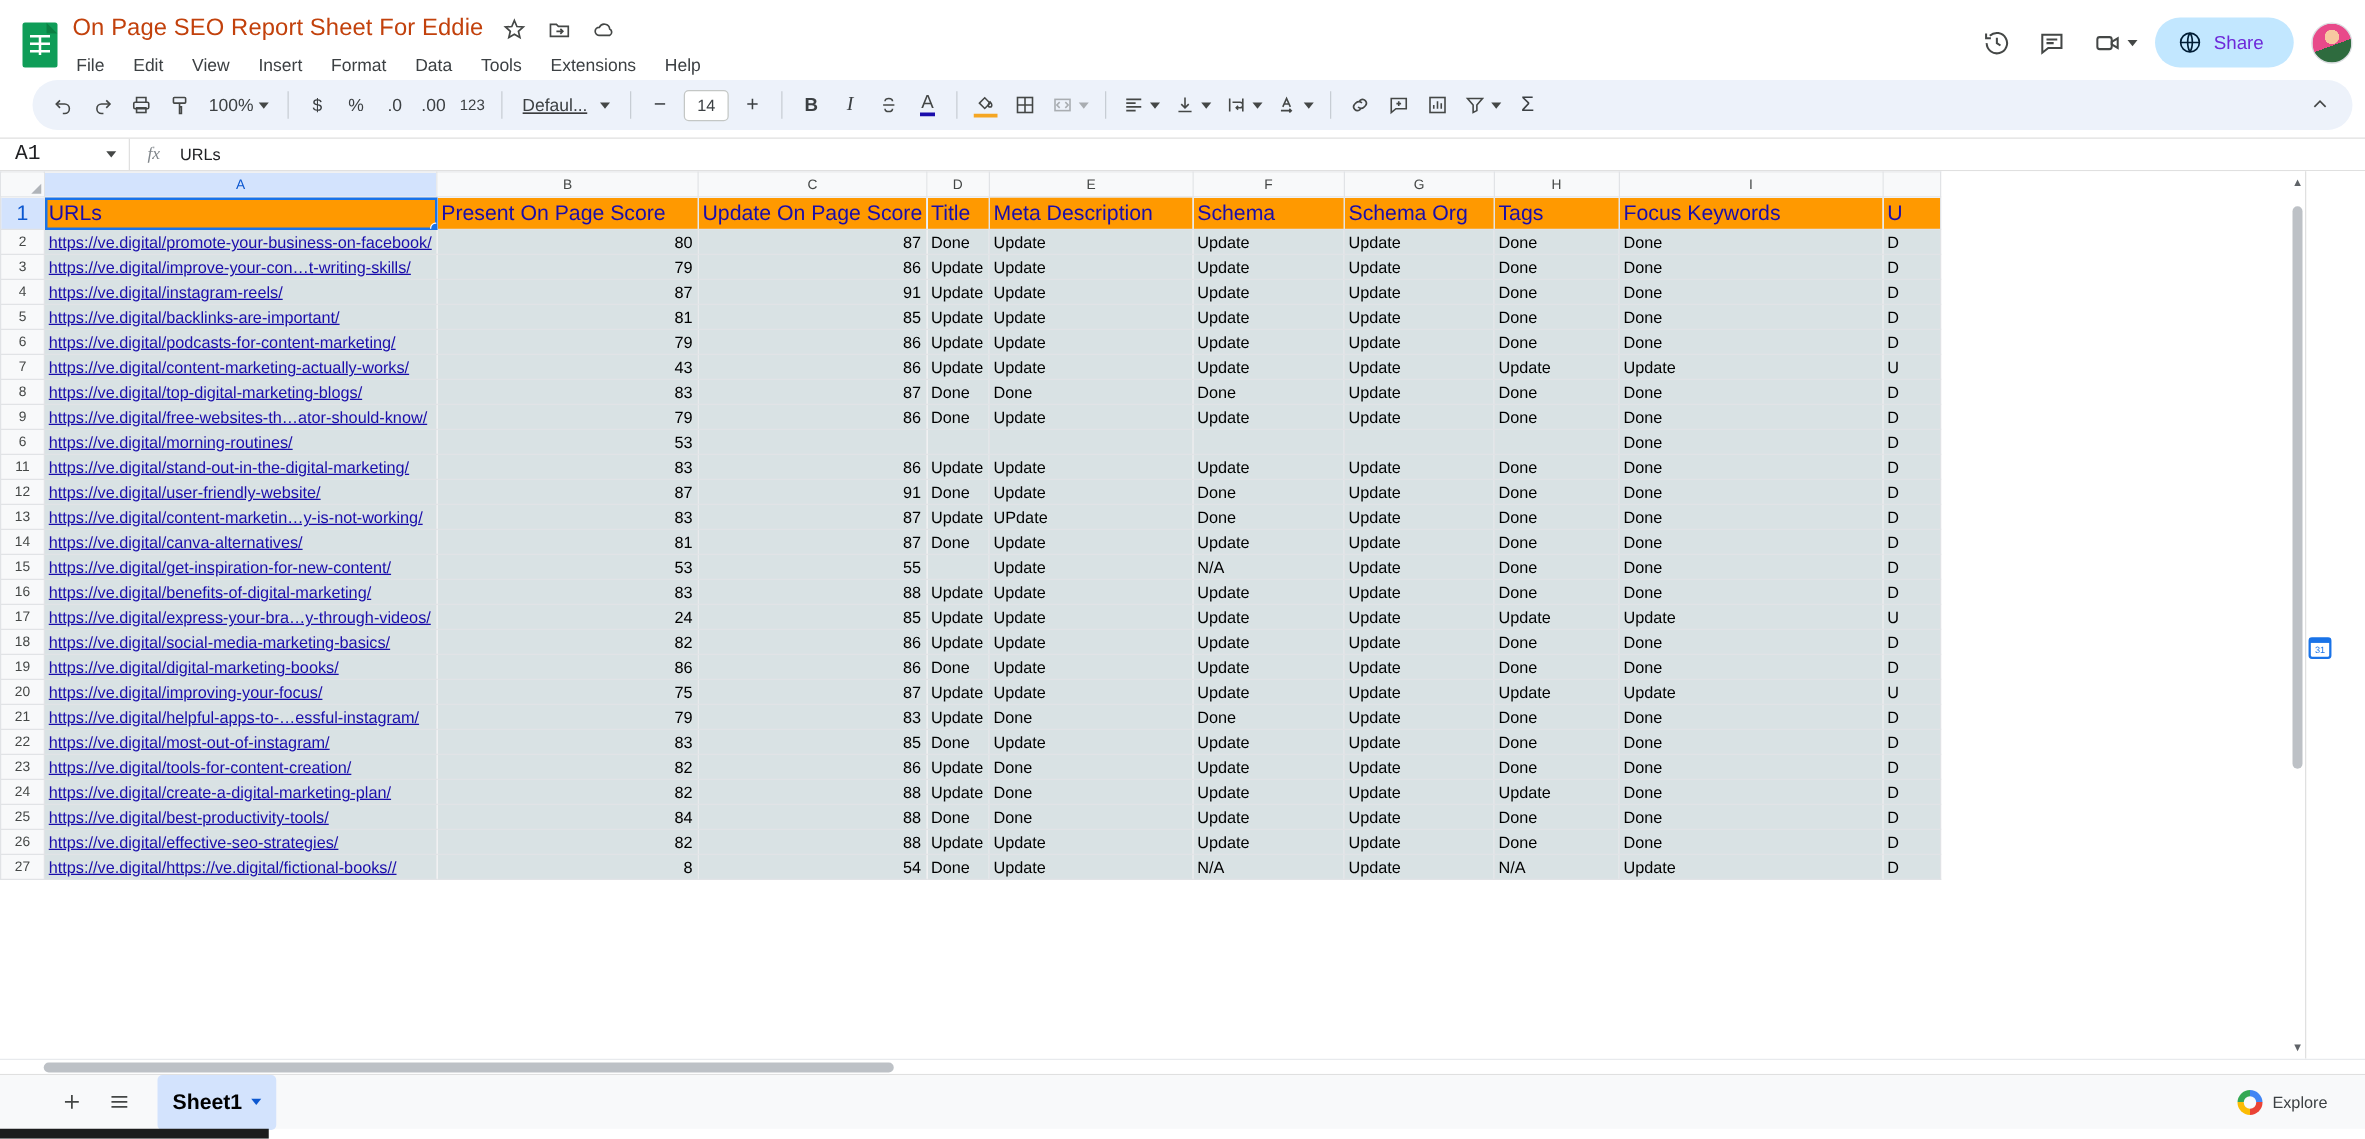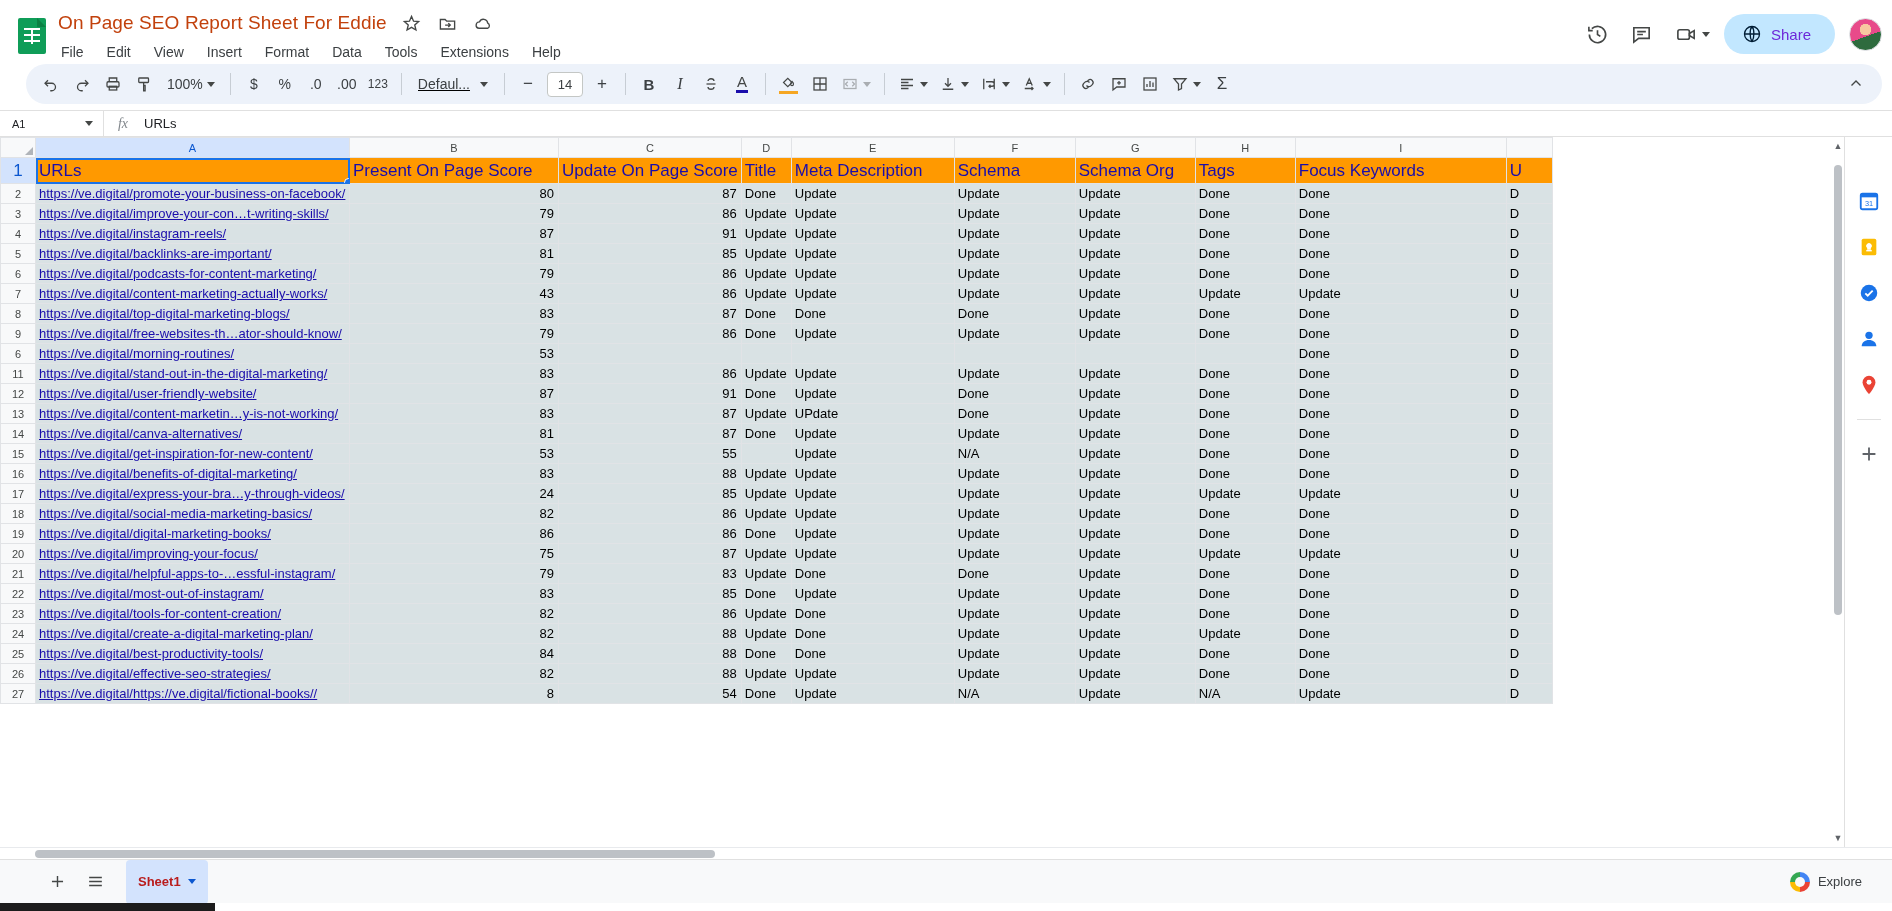--- a/index.html
+++ b/index.html
@@ -79,21 +79,21 @@
                  display:flex; align-items:center; justify-content:center; font-size:13px; color:#3c4043; margin:0 3px; flex:none;}
   .underline-col{ border-bottom:3px solid #1a0dab; line-height:.95;}
   .underline-orange{ border-bottom:3px solid #f5a623; line-height:.95;}
   .collapse-btn{ width:32px;height:32px; border-radius:50%; display:flex;align-items:center;justify-content:center; cursor:pointer; flex:none;}
 
   
   .formula-bar{ height:27px; display:flex; align-items:center; border-top:1px solid #e0e0e0; border-bottom:1px solid #e0e0e0;
                 background:#fff; flex:none; }
   .namebox{ width:104px; display:flex; align-items:center; justify-content:space-between; padding:0 10px 0 12px; height:100%;
             border-right:1px solid #e0e0e0; cursor:pointer;}
-  .namebox .nm{ font-size:11px; color:#202124;}
+  .namebox .nm{ font-size:17px; color:#202124;font-family:Liberation Mono, monospace;}
   .fx{ width:38px; text-align:center; font-size:14px; color:#80868b; font-style:italic; font-family:"Liberation Serif",serif;}
   .formula-input{ flex:1; font-size:13px; color:#202124; padding-left:2px; outline:none; }
 
   
   .grid-area{ flex:1; display:flex; min-height:0; background:#fff; position:relative;}
   .grid-scroll{ flex:1; min-width:0; overflow:hidden; position:relative;}
   .sheet-table{ border-collapse:collapse; table-layout:fixed; font-size:13px; }
   .sheet-table th, .sheet-table td{ border:1px solid #e1e3e6; padding:0; height:20px; overflow:hidden; white-space:nowrap;}
 
   
@@ -120,33 +120,33 @@
 
   
   .edge{ width:46px; }
 
   
   .vscroll{ position:absolute; right:0; top:0; width:12px; height:100%; background:#fff; }
   .vscroll .thumb{ position:absolute; top:28px; left:2px; width:8px; height:450px; background:#bdc1c6; border-radius:4px;}
   .vs-arrow{ position:absolute; left:0; width:12px; height:14px; display:flex; align-items:center; justify-content:center; color:#5f6368; font-size:9px;}
 
   
-  .sidepanel{ width:48px; border-left:1px solid #e0e0e0; background:#fff; display:flex; flex-direction:column;
+  .sidepanel{ width:48px; border-left:1px solid #e0e0e0; background:#fff; display:flex; flex-direction:row;
               align-items:center; padding-top:52px; gap:22px; flex:none;}
   .sp-icon{ width:24px;height:24px; display:flex;align-items:center;justify-content:center; cursor:pointer; border-radius:4px;}
   .sp-sep{ width:24px; height:1px; background:#e0e0e0; }
 
   
   .hscroll-row{ height:12px; background:#fff; position:relative; flex:none; border-top:1px solid #e8eaed;}
   .hscroll-row .thumb{ position:absolute; left:35px; top:2px; height:8px; width:680px; background:#bdc1c6; border-radius:4px;}
   .bottombar{ height:44px; display:flex; align-items:center; background:#f8f9fa; border-top:1px solid #e0e0e0; flex:none; padding-left:40px; gap:4px;}
   .bb-btn{ width:34px;height:34px; border-radius:50%; display:flex;align-items:center;justify-content:center;cursor:pointer;color:#444746;}
   .bb-btn svg{width:19px;height:19px;fill:none;stroke:#444746;stroke-width:1.8;}
   .sheet-tab{ display:flex;align-items:center;gap:7px; height:44px; padding:0 12px; border-radius:4px;
-              background:#d3e3fd; color:#b91c1c; font-size:13px; font-weight:bold; cursor:pointer; margin-left:10px;}
+              background:#d3e3fd; color:#000000; font-size:17px; font-weight:bold; cursor:pointer; margin-left:10px;}
   .explore{ margin-left:auto; display:flex; align-items:center; gap:8px; padding:0 16px 0 10px; height:32px; margin-right:14px; cursor:pointer; border-radius:4px;}
   .explore .lbl{ font-size:13px; color:#3c4043;}
   .expl-glyph{ width:20px;height:20px; border-radius:50%;
      background:conic-gradient(#4285f4 0 25%, #ea4335 25% 50%, #fbbc04 50% 75%, #34a853 75% 100%);
      position:relative;}
   .expl-glyph::after{content:"";position:absolute;inset:5px;background:#f8f9fa;border-radius:50%;}
   .taskbar{ height:8px; background:#1c1c1c; width:215px; }
 </style>
 </head>
 <body>

